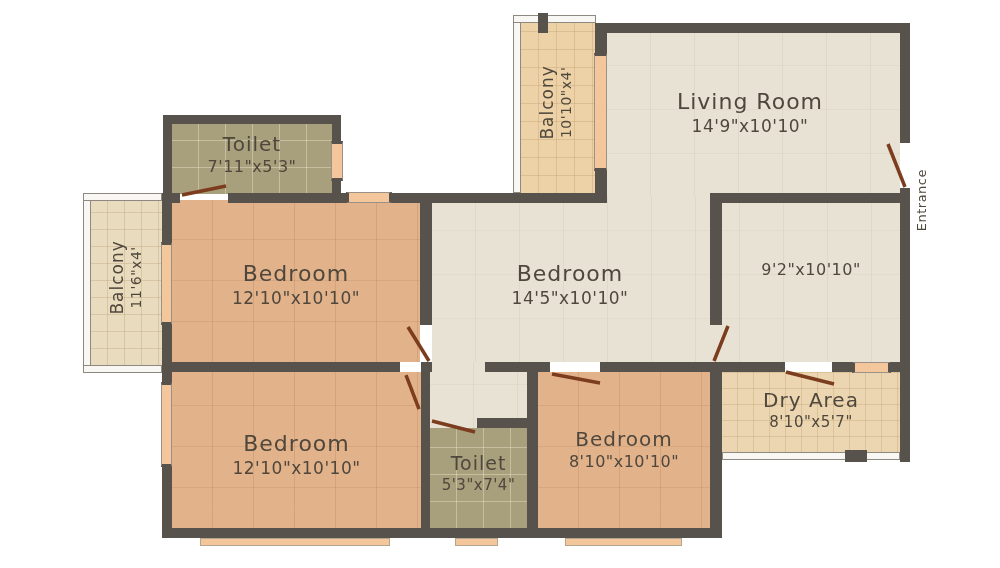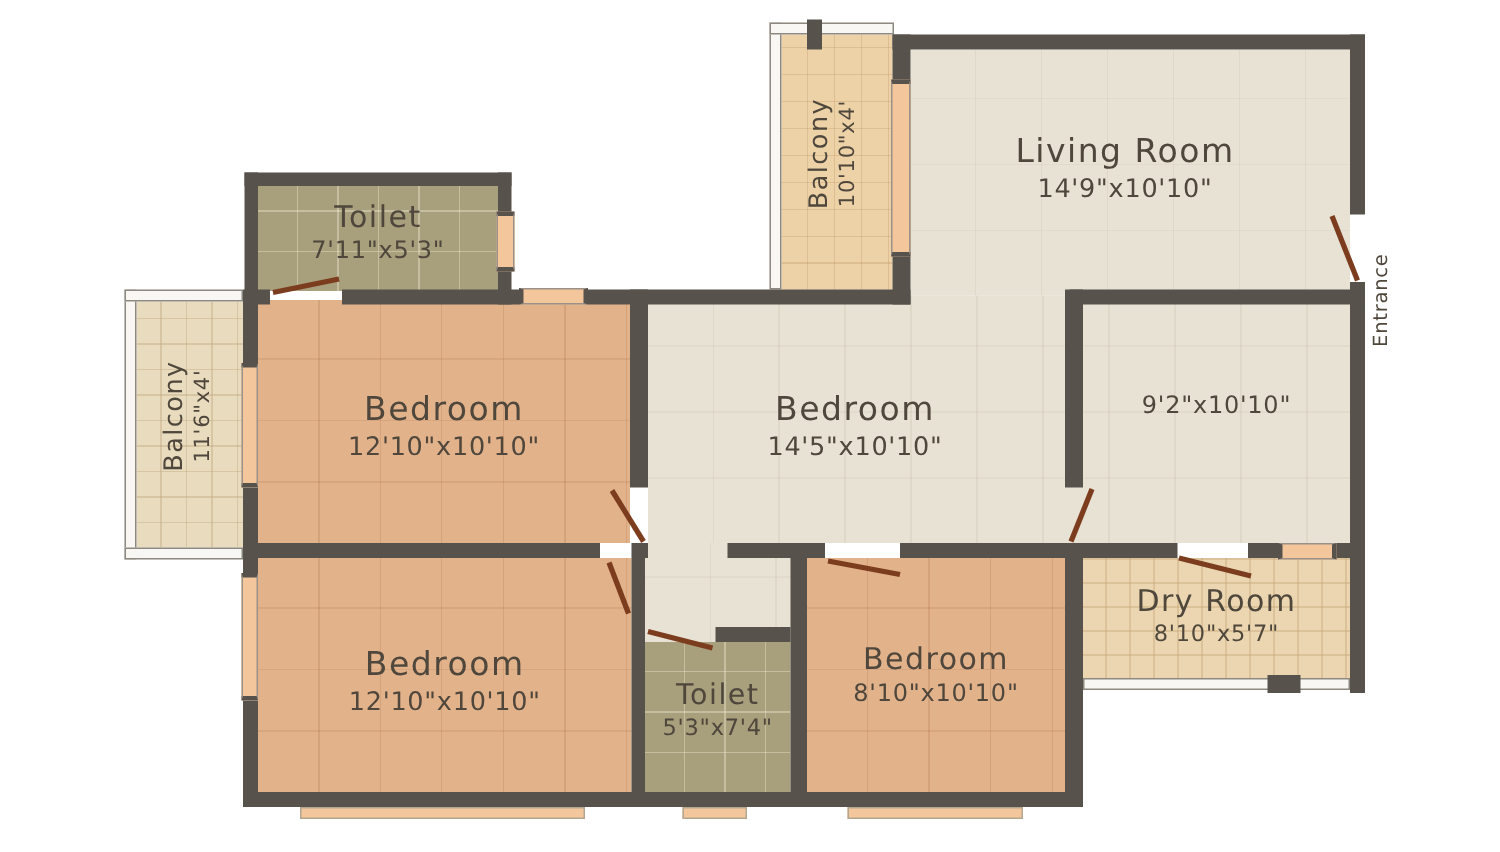--- a/index.html
+++ b/index.html
@@ -172,21 +172,21 @@
     <span class="nm" style="font-size:19px;">Toilet</span>
     <span class="dm" style="font-size:15px;">5'3"x7'4"</span>
   </div>
 
   <div class="label" style="left:538px;top:427px;width:172px;">
     <span class="nm" style="font-size:20px;">Bedroom</span>
     <span class="dm" style="font-size:16px;">8'10"x10'10"</span>
   </div>
 
   <div class="label" style="left:722px;top:388px;width:178px;">
-    <span class="nm" style="font-size:20px;">Dry Room</span>
+    <span class="nm" style="font-size:20px;">Dry Area</span>
     <span class="dm" style="font-size:15px;">8'10"x5'7"</span>
   </div>
 
   <div class="label vert" style="left:852px;top:192px;width:140px;">
     <span class="nm" style="font-size:13px;letter-spacing:.5px;">Entrance</span>
   </div>
 
 </div>
 
 </body></html>

